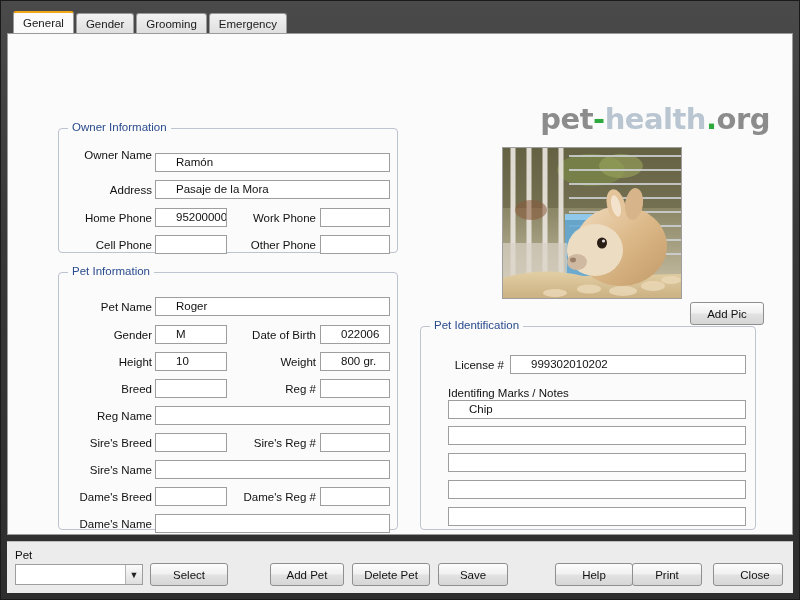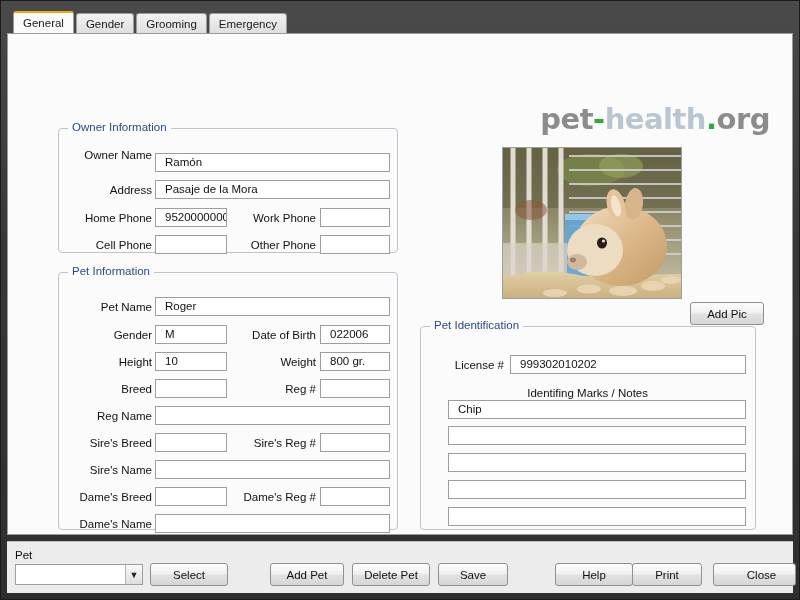--- a/index.html
+++ b/index.html
@@ -120,21 +120,21 @@
     white-space: nowrap;
     line-height: 14px;
   }
   .lbl.left { text-align: left; }
   .fld {
     position: absolute;
     background: #fff;
     border: 1px solid #9e9e9e;
     font-size: 11.5px; color: #111;
     font-family: "Liberation Sans", sans-serif;
-    padding: 0 9px;
+    padding: 0 20px;
     height: 19px; line-height: 17px;
     outline: none;
     overflow: hidden; white-space: nowrap;
   }
 
   
   .logo {
     position: absolute; right: 22px; top: 68px;
     font-size: 29px; font-weight: bold;
     letter-spacing: -.5px;
@@ -352,21 +352,21 @@
       <span class="lbl" style="left:52px; top:483px; width:92px;">Dame's Name</span>
       <div class="fld" style="left:147px; top:480px; width:235px;"></div>
 
       <div class="group" style="left:412px; top:292px; width:336px; height:204px;">
         <span class="group-title">Pet Identification</span>
       </div>
 
       <span class="lbl" style="left:428px; top:324px; width:68px;">License #</span>
       <div class="fld" style="left:502px; top:321px; width:236px;">999302010202</div>
 
-      <span class="lbl left" style="left:440px; top:352px; width:200px;text-align:right;">Identifing Marks / Notes</span>
+      <span class="lbl left" style="left:440px; top:352px; width:200px;">Identifing Marks / Notes</span>
       <div class="fld" style="left:440px; top:366px; width:298px;">Chip</div>
       <div class="fld" style="left:440px; top:392px; width:298px;"></div>
       <div class="fld" style="left:440px; top:419px; width:298px;"></div>
       <div class="fld" style="left:440px; top:446px; width:298px;"></div>
       <div class="fld" style="left:440px; top:473px; width:298px;"></div>
 
     </div>
   </div>
 
   <div class="bottombar">
@@ -388,18 +388,18 @@
       </div>
     <div class="btn" style="left:431px; top:21px; width:70px;">
       <span>Save</span>
       </div>
     <div class="btn" style="left:548px; top:21px; width:78px;">
       <span>Help</span>
       </div>
     <div class="btn" style="left:625px; top:21px; width:70px;">
       <span>Print</span>
       </div>
-    <div class="btn" style="left:706px; top:21px; width:83px;padding-left:14px;">
+    <div class="btn" style="left:706px; top:21px; width:70px;padding-left:14px;">
       <span>Close</span>
       </div>
   </div>
 
 </div>
 
 </body></html>

